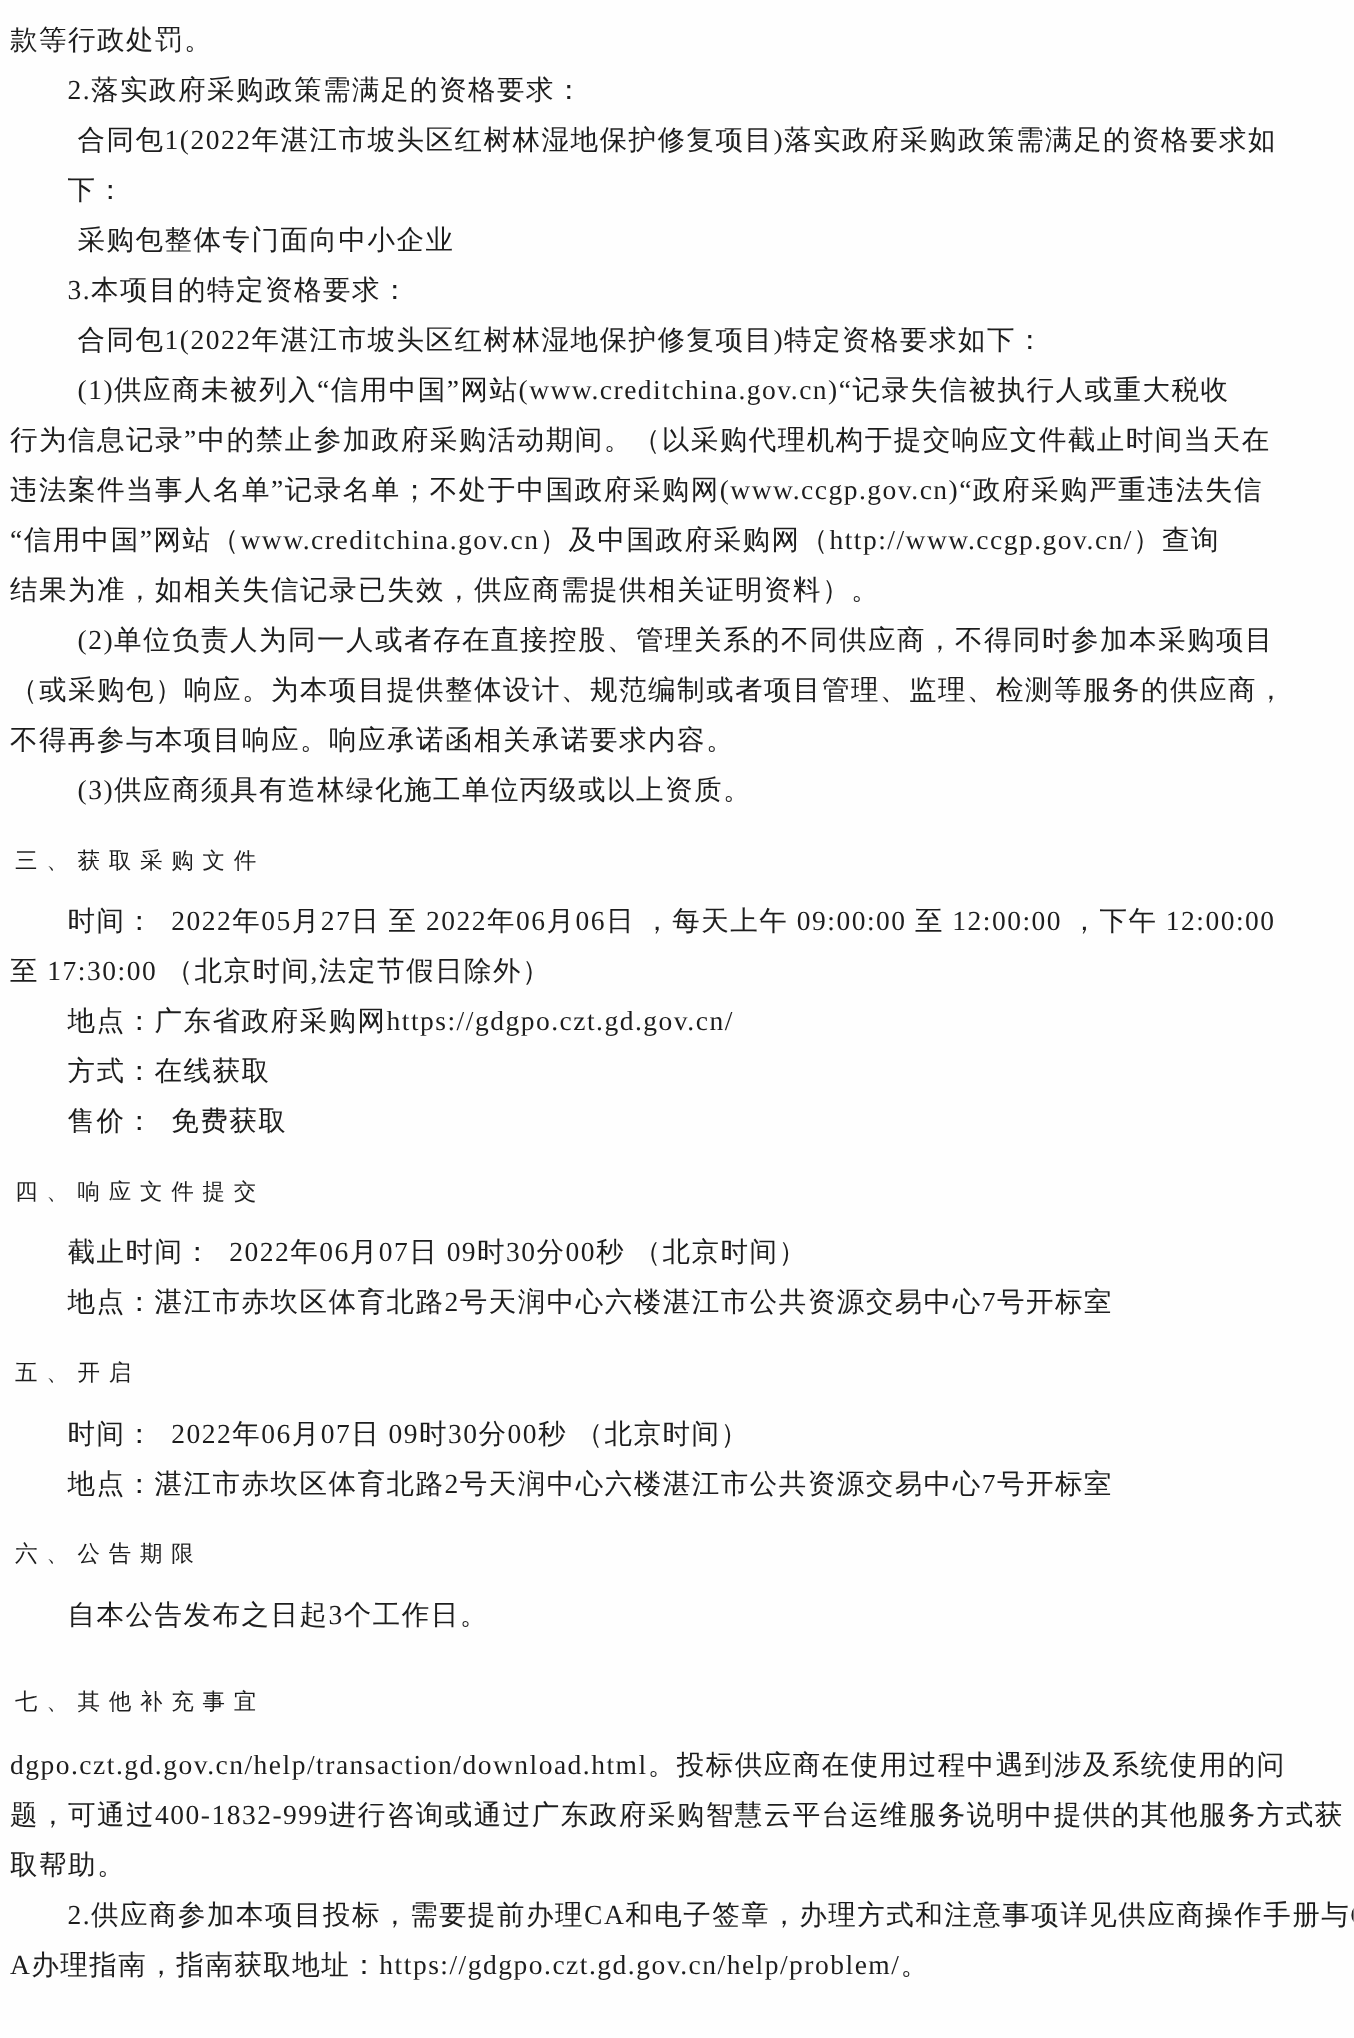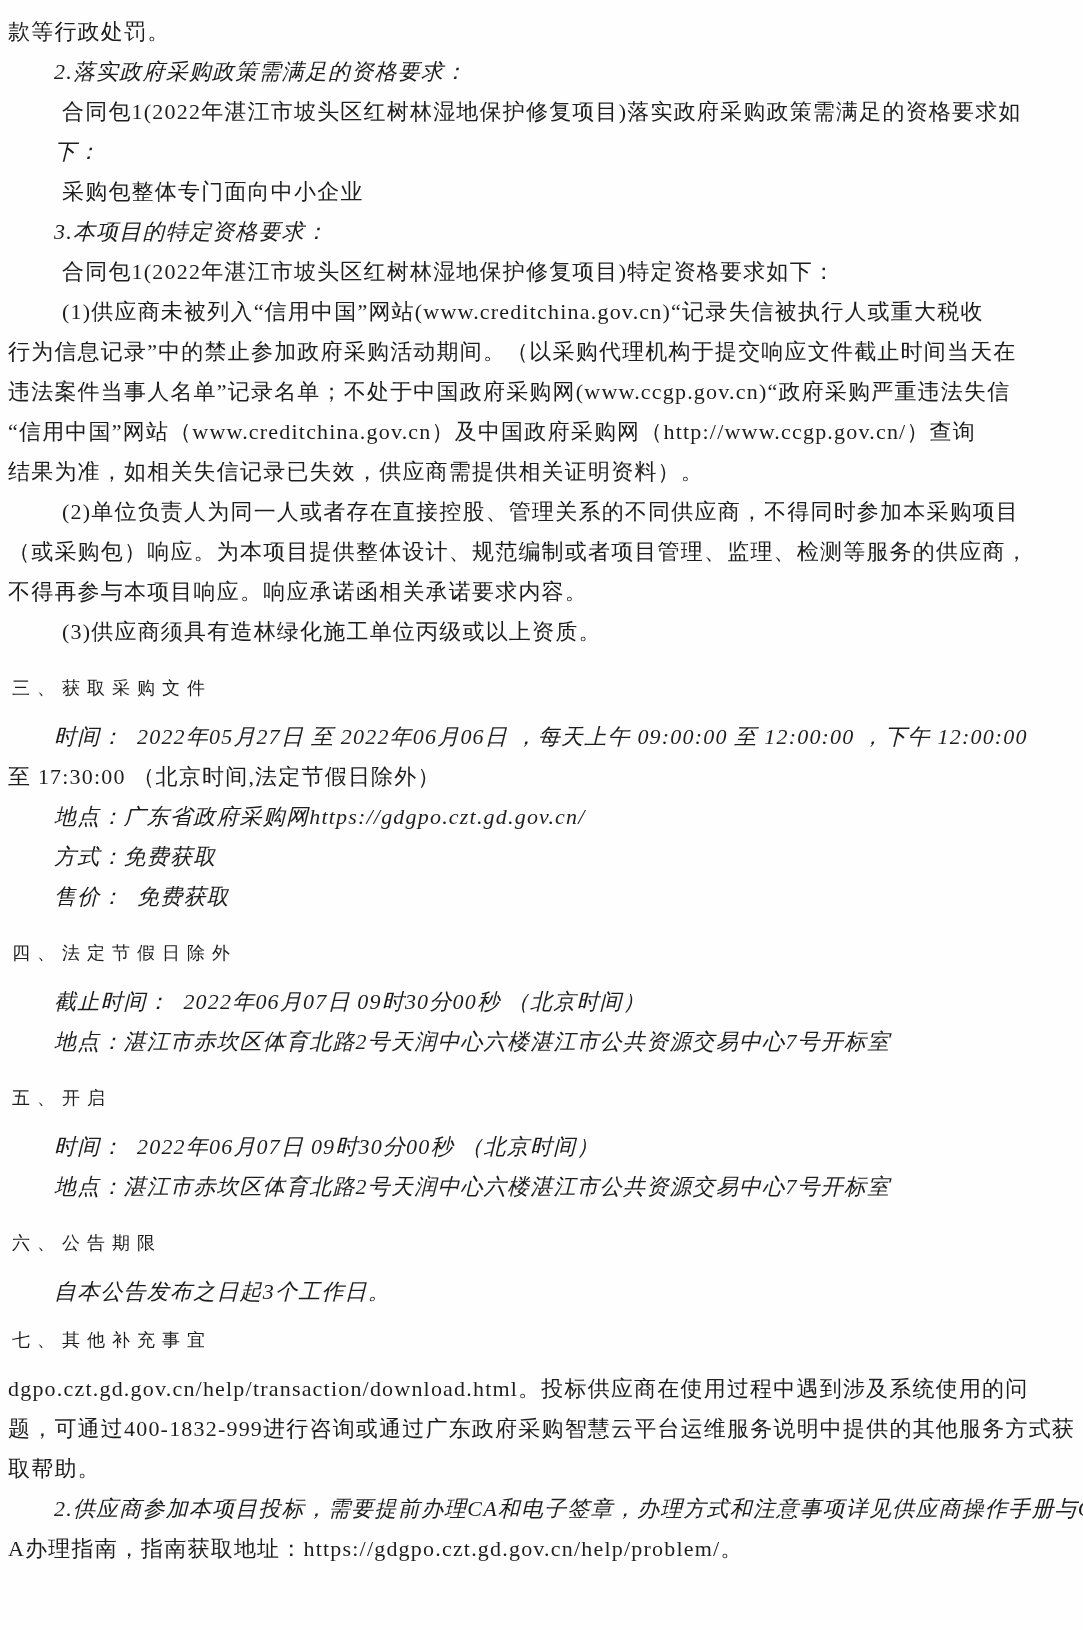--- a/index.html
+++ b/index.html
@@ -18,31 +18,31 @@
     font-family: "Liberation Serif", "DejaVu Serif", serif;
     overflow: hidden;
   }
   .line {
     font-size: 22px;
     line-height: 40px;
     letter-spacing: 1.2px;
     white-space: pre;
   }
   .ind0 { margin-left: 0; }
-  .ind1 { margin-left: 46px; font-style: italic; }
+  .ind1 { margin-left: 46px; }
   .ind2 { margin-left: 54px; }
   .heading {
     font-size: 18px;
     line-height: 44px;
     font-weight: 400;
     letter-spacing: 7px;
     margin: 14px 0 7px 4px;
     white-space: pre;
   }
-  .heading.big-gap { margin-top: 6px; }
+  .heading.big-gap { margin-top: 29px; font-family: Liberation Mono, monospace; }
 </style>
 </head>
 <body>
 
 <div class="page">
 
   <div class="line ind0">款等行政处罚。</div>
   <div class="line ind1">2.落实政府采购政策需满足的资格要求：</div>
   <div class="line ind2">合同包1(2022年湛江市坡头区红树林湿地保护修复项目)落实政府采购政策需满足的资格要求如</div>
   <div class="line ind1">下：</div>
@@ -56,24 +56,24 @@
   <div class="line ind0">结果为准，如相关失信记录已失效，供应商需提供相关证明资料）。</div>
   <div class="line ind2">(2)单位负责人为同一人或者存在直接控股、管理关系的不同供应商，不得同时参加本采购项目</div>
   <div class="line ind0">（或采购包）响应。为本项目提供整体设计、规范编制或者项目管理、监理、检测等服务的供应商，</div>
   <div class="line ind0">不得再参与本项目响应。响应承诺函相关承诺要求内容。</div>
   <div class="line ind2">(3)供应商须具有造林绿化施工单位丙级或以上资质。</div>
 
   <h2 class="heading">三、获取采购文件</h2>
   <div class="line ind1">时间：  2022年05月27日 至 2022年06月06日 ，每天上午 09:00:00 至 12:00:00 ，下午 12:00:00</div>
   <div class="line ind0">至 17:30:00 （北京时间,法定节假日除外）</div>
   <div class="line ind1">地点：广东省政府采购网https://gdgpo.czt.gd.gov.cn/</div>
-  <div class="line ind1">方式：免费获取</div>
+  <div class="line ind1">方式：在线获取</div>
   <div class="line ind1">售价：  免费获取</div>
 
-  <h2 class="heading">四、法定节假日除外</h2>
+  <h2 class="heading">四、响应文件提交</h2>
   <div class="line ind1">截止时间：  2022年06月07日 09时30分00秒 （北京时间）</div>
   <div class="line ind1">地点：湛江市赤坎区体育北路2号天润中心六楼湛江市公共资源交易中心7号开标室</div>
 
   <h2 class="heading">五、开启</h2>
   <div class="line ind1">时间：  2022年06月07日 09时30分00秒 （北京时间）</div>
   <div class="line ind1">地点：湛江市赤坎区体育北路2号天润中心六楼湛江市公共资源交易中心7号开标室</div>
 
   <h2 class="heading">六、公告期限</h2>
   <div class="line ind1">自本公告发布之日起3个工作日。</div>
 

